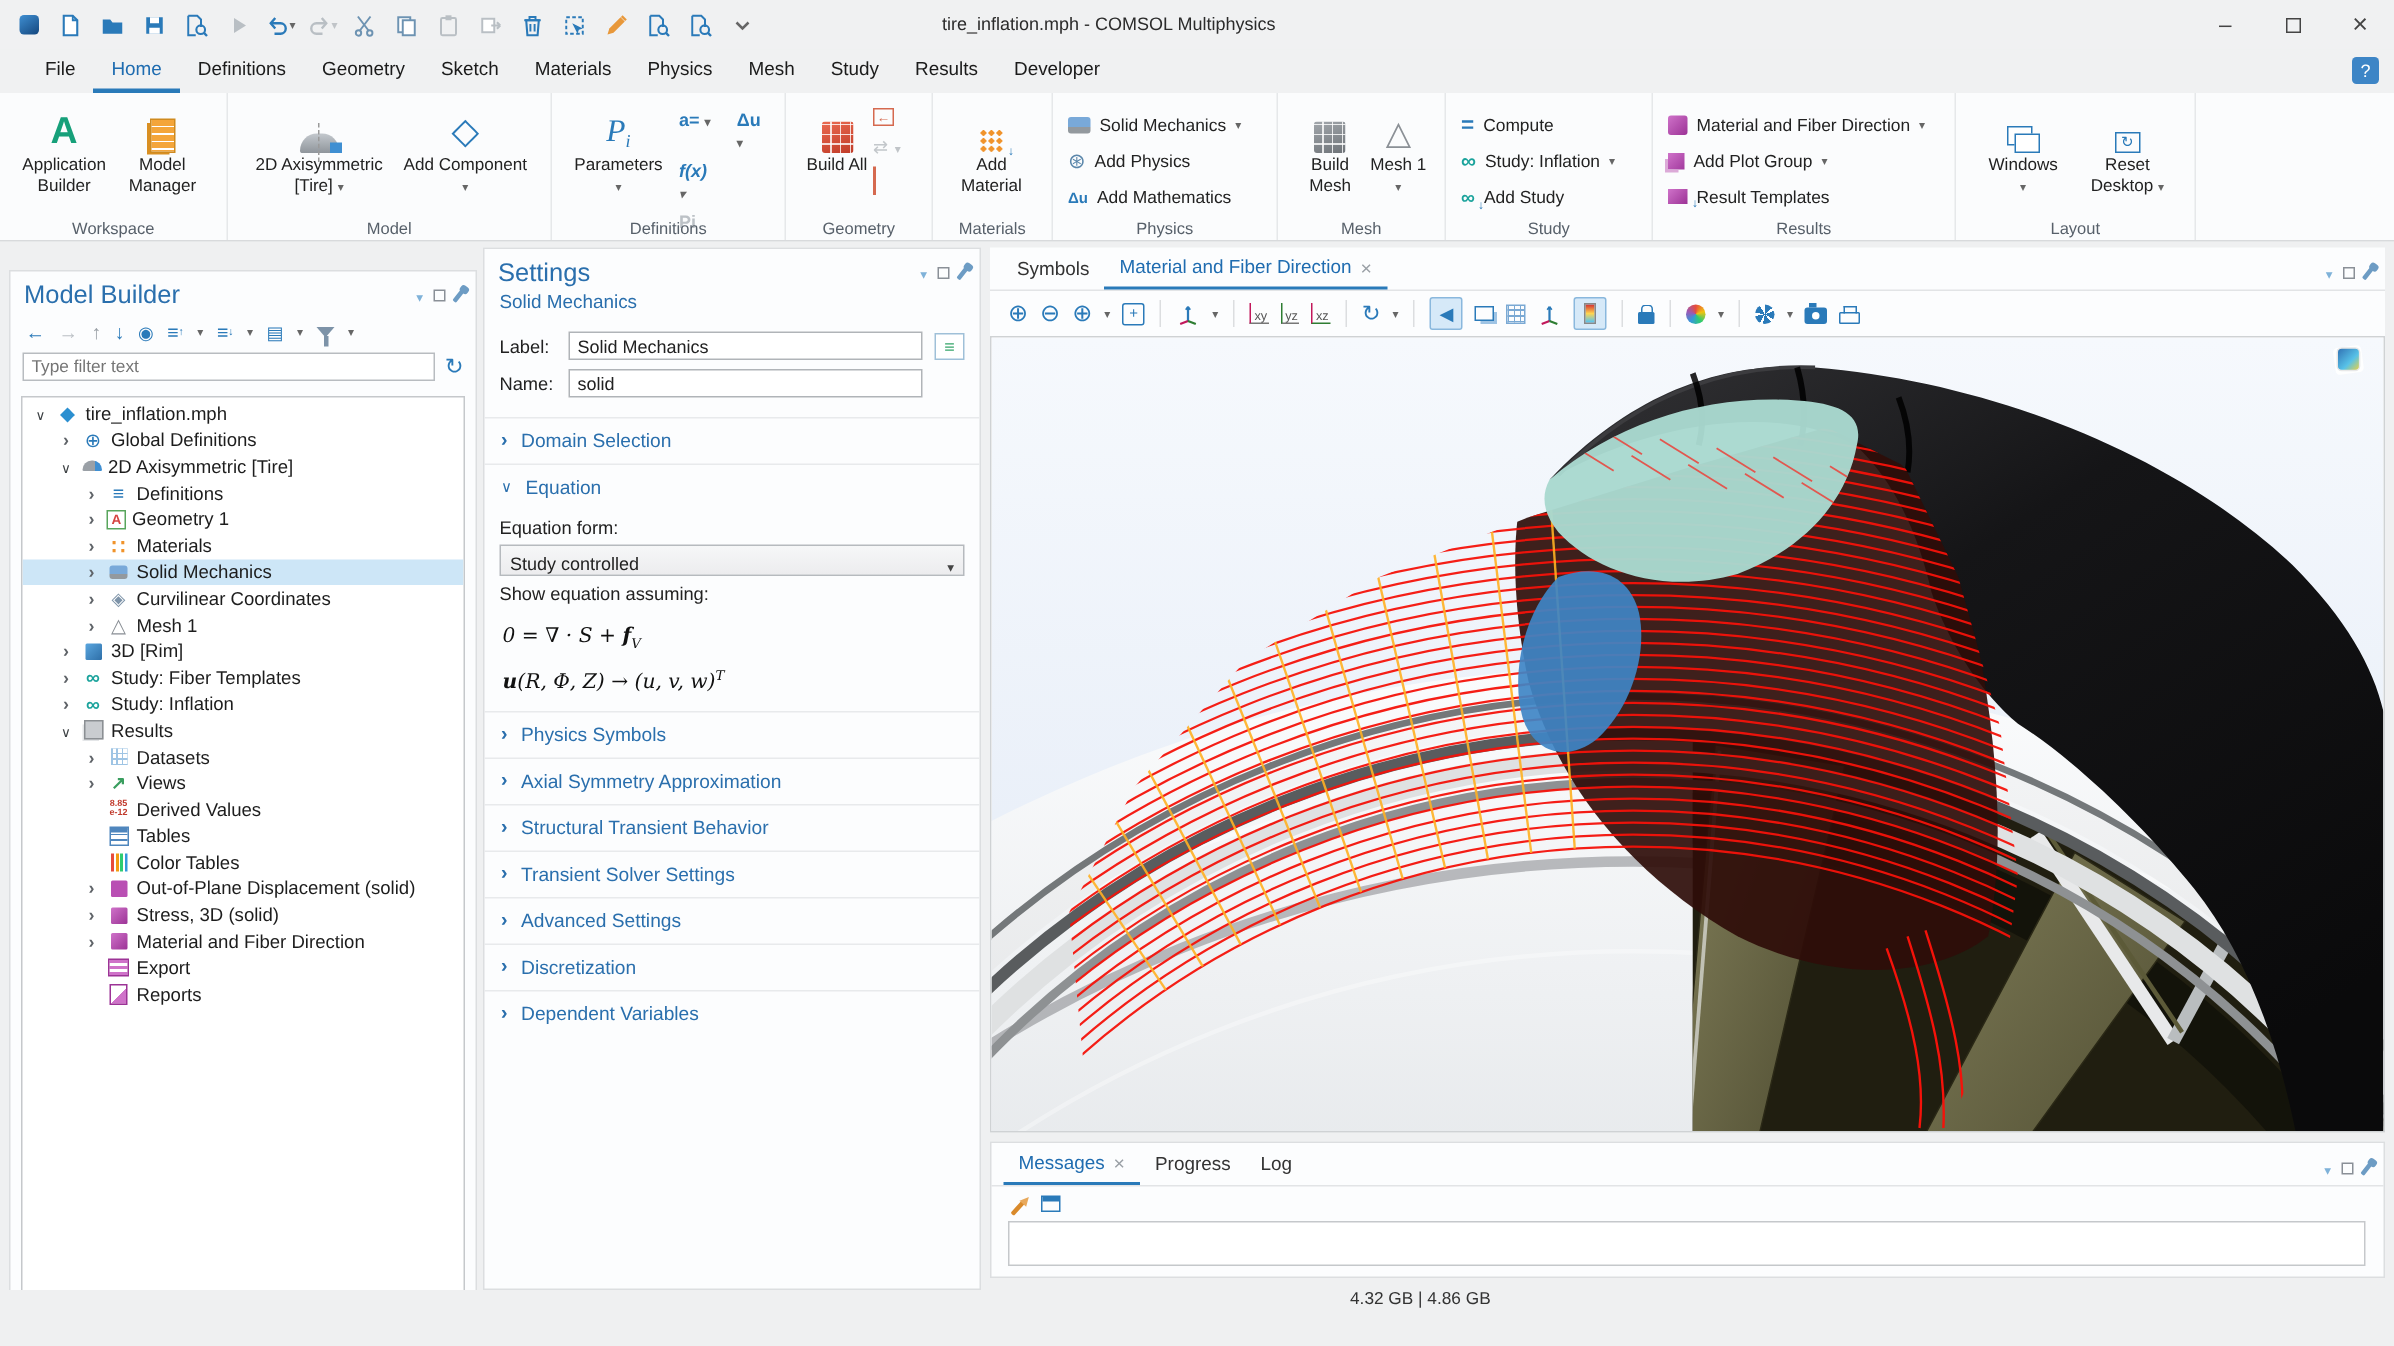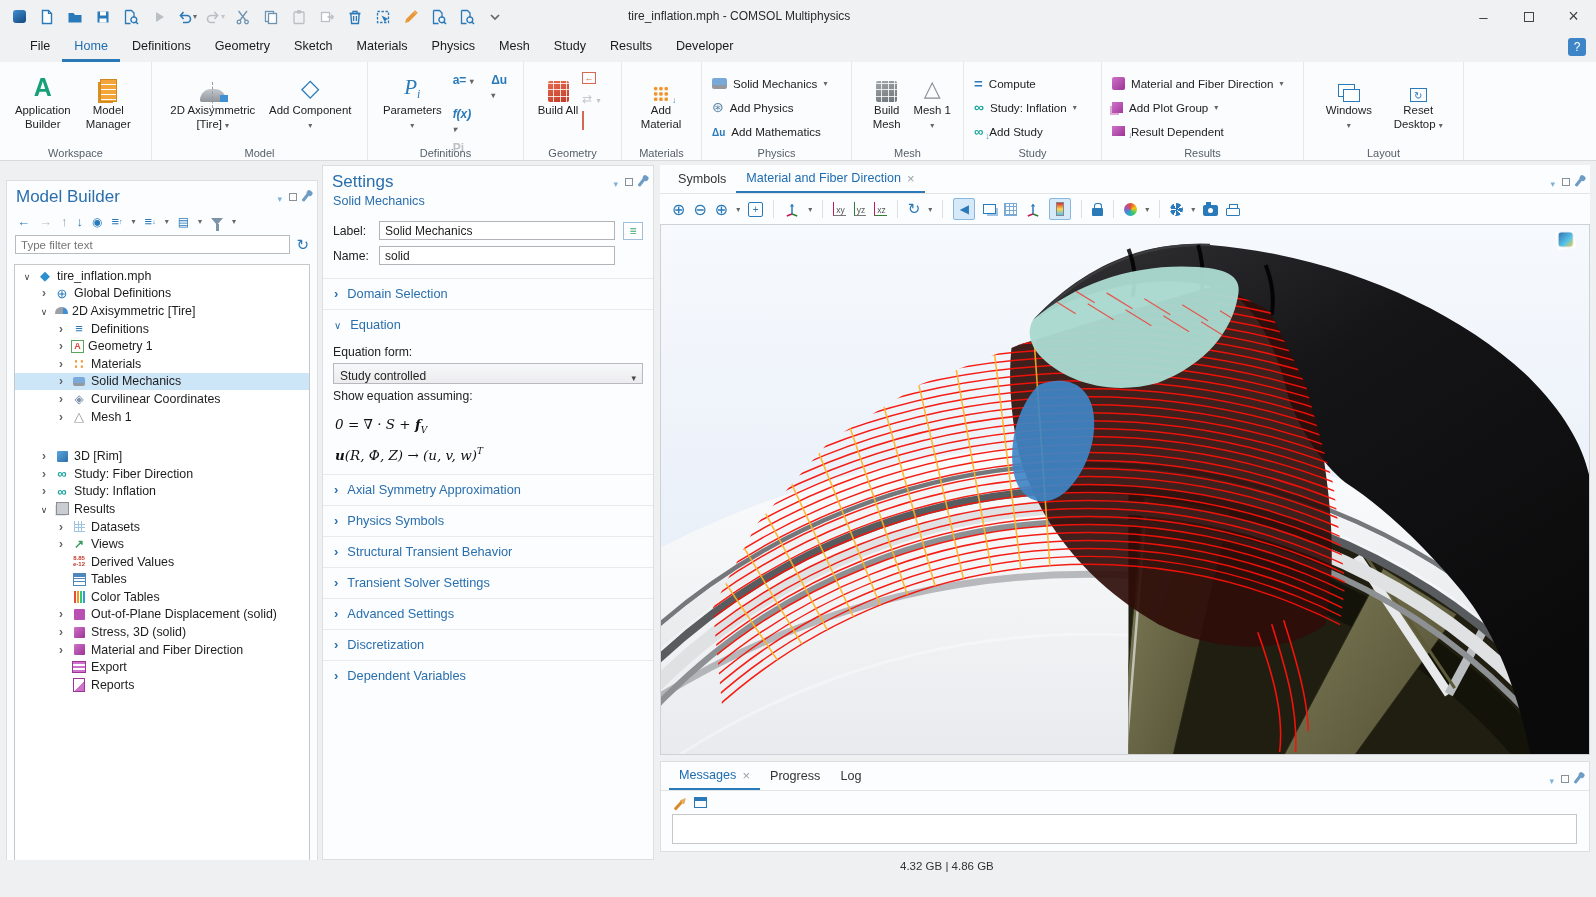--- a/index.html
+++ b/index.html
@@ -517,21 +517,21 @@
           <span>Material and Fiber Direction</span>
           <span class="cdd"></span>
         </span>
       <span class="rrow">
           <span class="ic-addplot"></span>
           <span>Add Plot Group</span>
           <span class="cdd"></span>
         </span>
       <span class="rrow">
           <span class="ic-restmpl"></span>
-          <span>Result Dependent</span>
+          <span>Result Templates</span>
         </span>
     </div>
     <span class="rcaption">Results</span>
   </div>
   <div class="rgroup" style="width:160px;justify-content:space-around">
     <div class="rbig" style="width:62px">
         <span class="ric">
           <span class="ic-windows"></span>
         </span>
         <span class="lbl"><span>Windows</span><br><span class="cdd"></span></span>
@@ -613,29 +613,29 @@
       <div class="trow" style="padding-left: 40px;">
         <span class="texp closed"></span>
         <span class="ti curvilinear-coordinates-icon"></span>
         <span>Curvilinear Coordinates</span>
       </div>
       <div class="trow" style="padding-left: 40px;">
         <span class="texp closed"></span>
         <span class="ti mesh-icon"></span>
         <span>Mesh 1</span>
       </div>
-      <div class="trow" style="padding-left: 23px; margin-top: 22px;">
+      <div class="trow" style="padding-left: 23px;">
         <span class="texp closed"></span>
         <span class="ti component-3d-icon"></span>
         <span>3D [Rim]</span>
       </div>
       <div class="trow" style="padding-left: 23px;">
         <span class="texp closed"></span>
         <span class="ti study-icon"></span>
-        <span>Study: Fiber Direction</span>
+        <span>Study: Fiber Templates</span>
       </div>
       <div class="trow" style="padding-left: 23px;">
         <span class="texp closed"></span>
         <span class="ti study-icon"></span>
         <span>Study: Inflation</span>
       </div>
       <div class="trow" style="padding-left: 23px;">
         <span class="texp open"></span>
         <span class="ti results-icon"></span>
         <span>Results</span>
@@ -726,25 +726,25 @@
     <div class="select">
         <span>Study controlled</span>
       </div>
     <div class="eqlabel">Show equation assuming:</div>
     <div class="eqmath"><span>0 = ∇ · S + </span><b>f</b><sub>V</sub></div>
     <div class="eqmath"><b>u</b><span>(R, Φ, Z) → (u, v, w)</span><sup>T</sup></div>
   </div>
   <div id="collapsed-sections">
       <div class="sec">
         <span class="schev closed"></span>
-        <span class="slabel">Axial Symmetry Approximation</span>
+        <span class="slabel">Physics Symbols</span>
       </div>
       <div class="sec">
         <span class="schev closed"></span>
-        <span class="slabel">Physics Symbols</span>
+        <span class="slabel">Axial Symmetry Approximation</span>
       </div>
       <div class="sec">
         <span class="schev closed"></span>
         <span class="slabel">Structural Transient Behavior</span>
       </div>
       <div class="sec">
         <span class="schev closed"></span>
         <span class="slabel">Transient Solver Settings</span>
       </div>
       <div class="sec">

